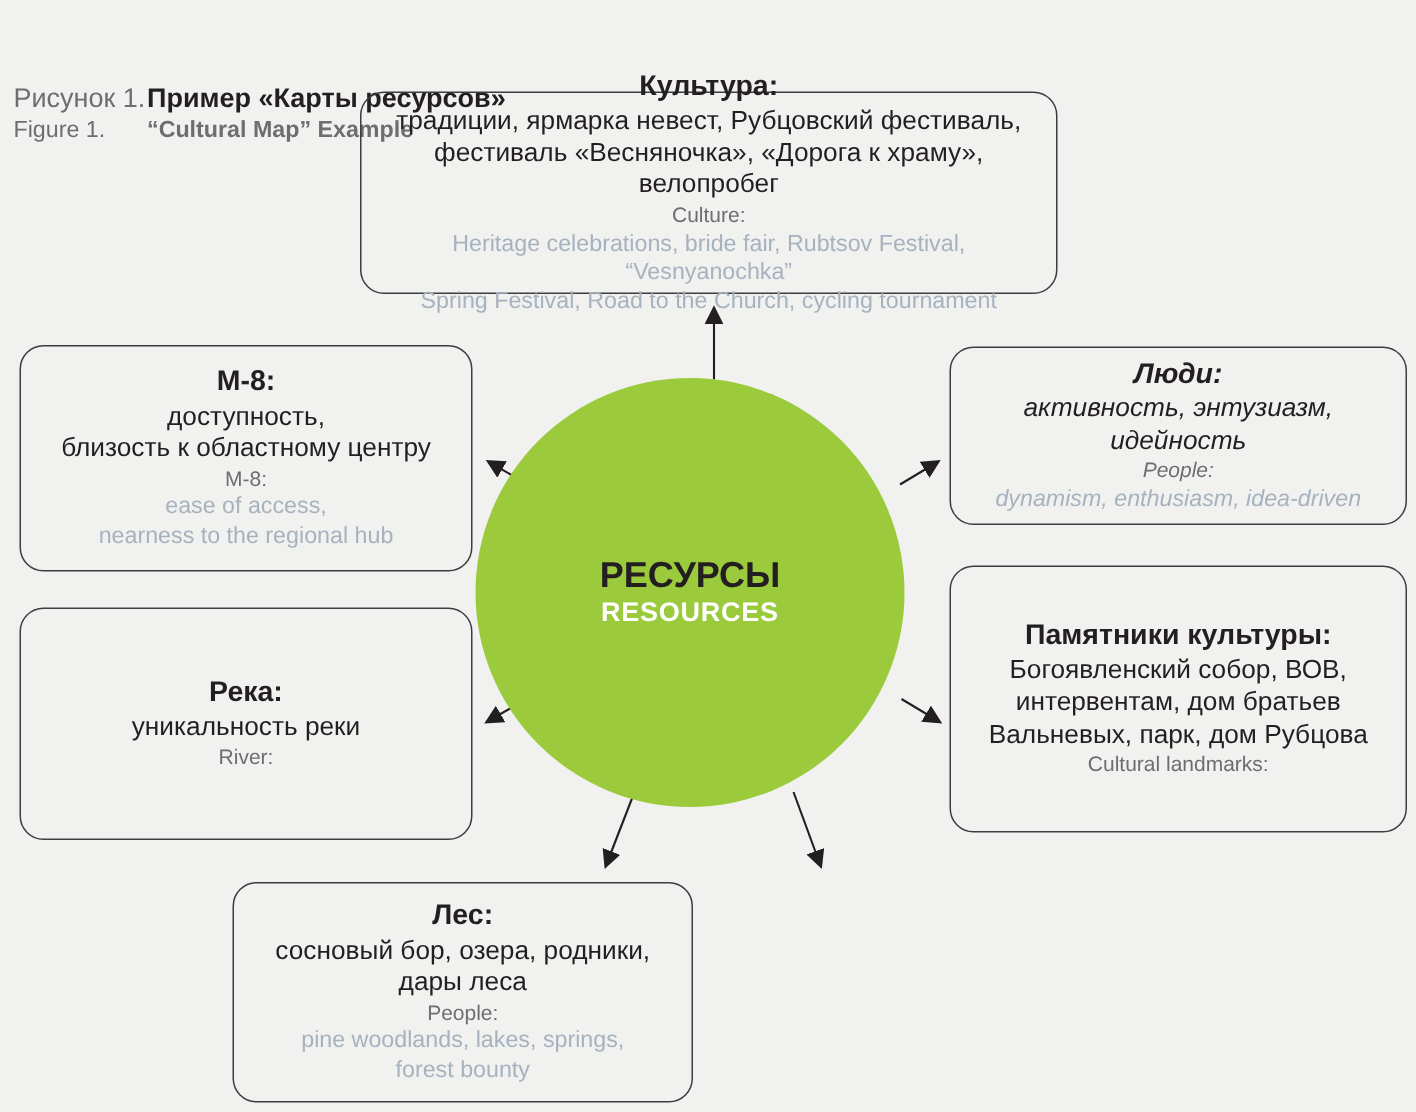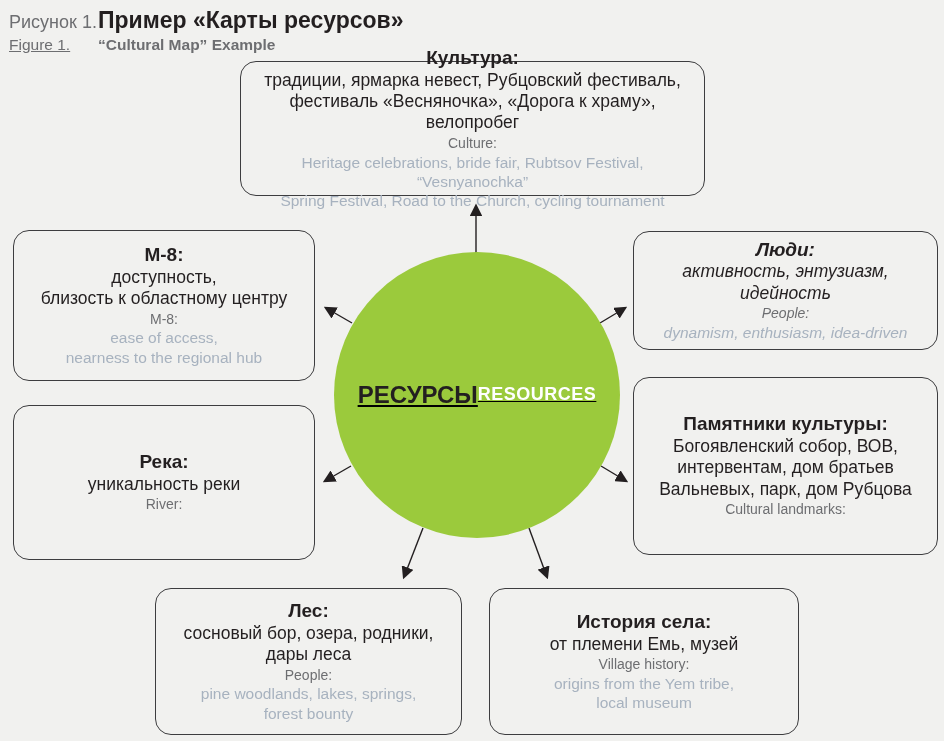--- a/index.html
+++ b/index.html
@@ -17,22 +17,22 @@
     width:924px;height:741px;
     background:var(--bg);
     font-family:"Liberation Sans","DejaVu Sans",sans-serif;
     overflow:hidden;
     padding-left:24px;
   }
   
   .caption{position:absolute;left:9px;top:6px;}
   .cap-row{display:flex;align-items:baseline;line-height:1.25;}
   .cap-label-ru{width:89px;flex:0 0 89px;font-size:18px;color:var(--gray);}
-  .cap-title-ru{font-size:23px;font-weight:bold;color:var(--dark);}
-  .cap-label-en{width:89px;flex:0 0 89px;font-size:15.5px;color:var(--gray);text-decoration:underline;}
+  .cap-title-ru{font-size:18px;font-weight:bold;color:var(--dark);margin-top:48px;}
+  .cap-label-en{width:89px;flex:0 0 89px;font-size:15.5px;color:var(--gray);}
   .cap-title-en{font-size:15.5px;font-weight:bold;color:var(--gray);}
   
   .node{
     position:absolute;
     border:1.5px solid var(--border);
     border-radius:16px;
     box-sizing:border-box;
     display:flex;flex-direction:column;
     justify-content:center;align-items:center;
     text-align:center;
@@ -45,25 +45,25 @@
   .b-en{font-size:15.5px;color:var(--lblue);line-height:1.24;white-space:pre-line;}
   .node-culture  {left:240px;top:61px; width:465px;height:135px;}
   .node-m8       {left:13px; top:230px;width:302px;height:151px;}
   .node-people   {left:633px;top:231px;width:305px;height:119px;font-style:italic;}
   .node-river    {left:13px; top:405px;width:302px;height:155px;}
   .node-landmarks{left:633px;top:377px;width:305px;height:178px;text-align:center;}
   .node-forest   {left:155px;top:588px;width:307px;height:147px;}
   .node-history  {left:489px;top:588px;width:310px;height:147px;}
   
   .circle{
-    position:absolute;left:334px;top:252px;
+    position:absolute;left:317px;top:252px;
     width:286px;height:286px;border-radius:50%;
     background:var(--green);
-    display:flex;flex-direction:row;
-    justify-content:center;align-items:center;text-align:center;text-decoration:underline;
+    display:flex;flex-direction:column;
+    justify-content:center;align-items:center;text-align:center;
   }
   .c-ru{font-size:24px;font-weight:bold;color:var(--dark);line-height:1.15;}
   .c-en{font-size:18px;font-weight:bold;color:var(--white);letter-spacing:0.5px;line-height:1.2;}
   
   .arrows{position:absolute;left:0;top:0;pointer-events:none;}
 </style>
 </head>
 <body>
 
 <div id="canvas">
@@ -140,21 +140,14 @@
 
   <div class="node node-forest">
     <div class="h-ru">Лес:</div>
     <div class="b-ru">сосновый бор, озера, родники,
 дары леса</div>
     <div class="h-en">People:</div>
     <div class="b-en">pine woodlands, lakes, springs,
 forest bounty</div>
   </div>
 
-  <div class="node node-history">
-    <div class="h-ru">История села:</div>
-    <div class="b-ru">от племени Емь, музей</div>
-    <div class="h-en">Village history:</div>
-    <div class="b-en">origins from the Yem tribe,
-local museum</div>
-  </div>
 
 </div>
 
 </body></html>

